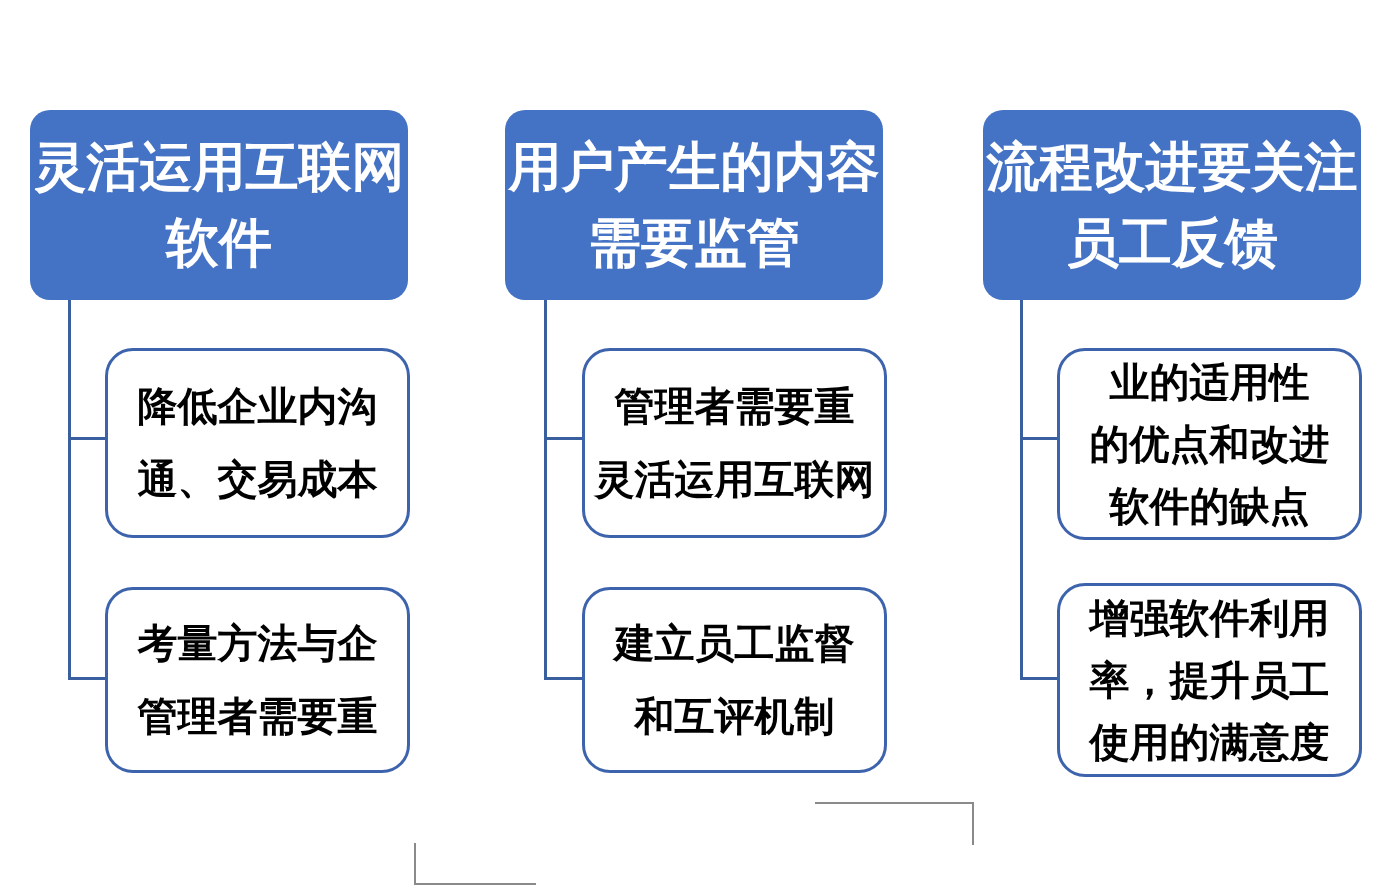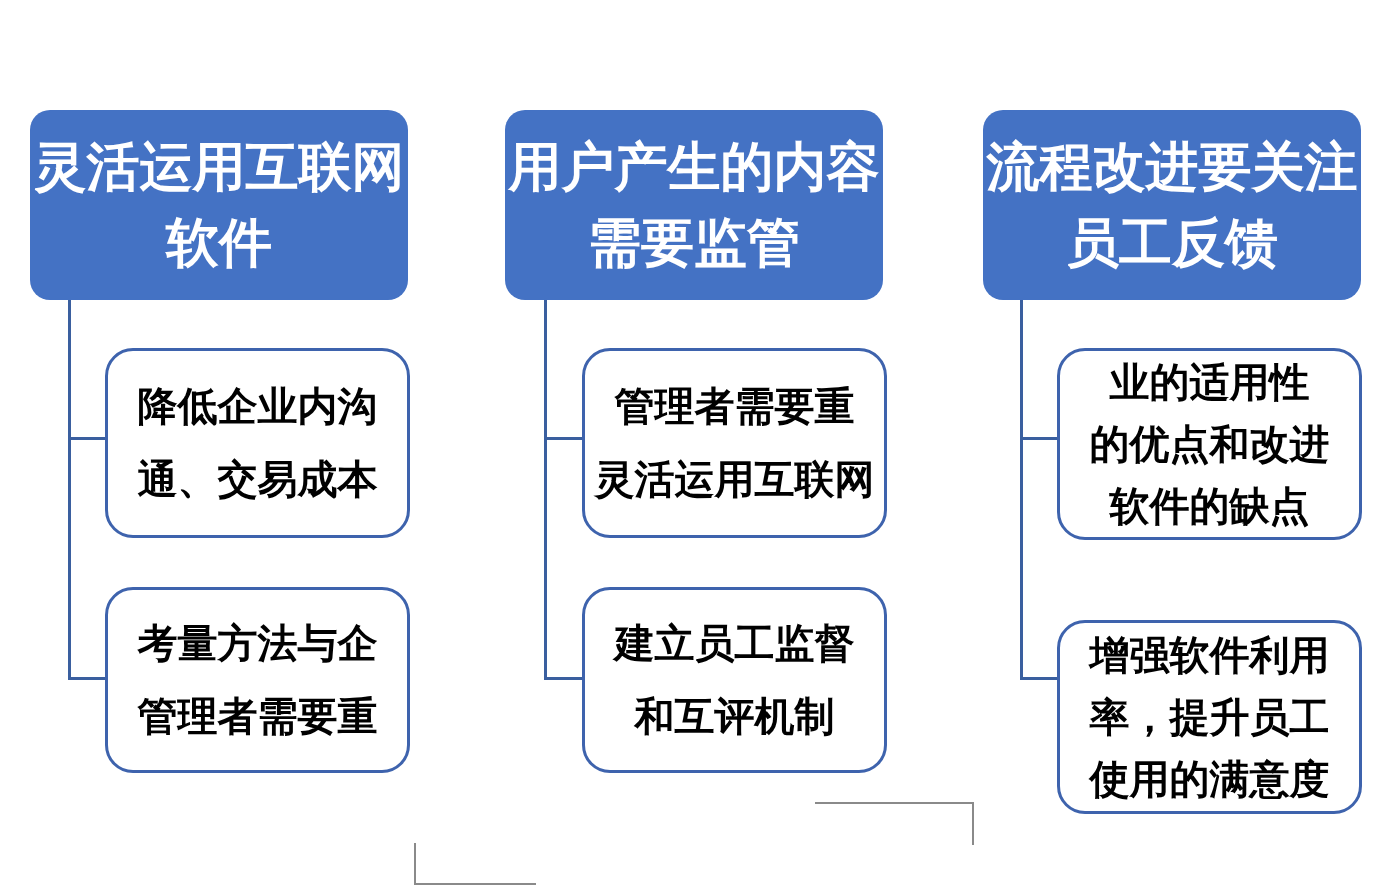--- a/index.html
+++ b/index.html
@@ -76,21 +76,21 @@
     white-space: pre-line;
     display: flex;
     align-items: center;
     justify-content: center;
     box-sizing: border-box;
   }
   .child1 { top: 348px; height: 190px; }
   .child2 { top: 587px; height: 186px; }
   .col3 .child  { line-height: 62px; }
   .col3 .child1 { top: 348px; height: 192px; }
-  .col3 .child2 { top: 583px; height: 194px; margin-top: 37px; }
+  .col3 .child2 { top: 583px; height: 194px; }
 
   
   .banner {
     position: absolute;
     left: 422px;
     top: 810px;
     width: 545px;
     height: 65px;
     background: #7F7F7F;
     color: #ffffff;

